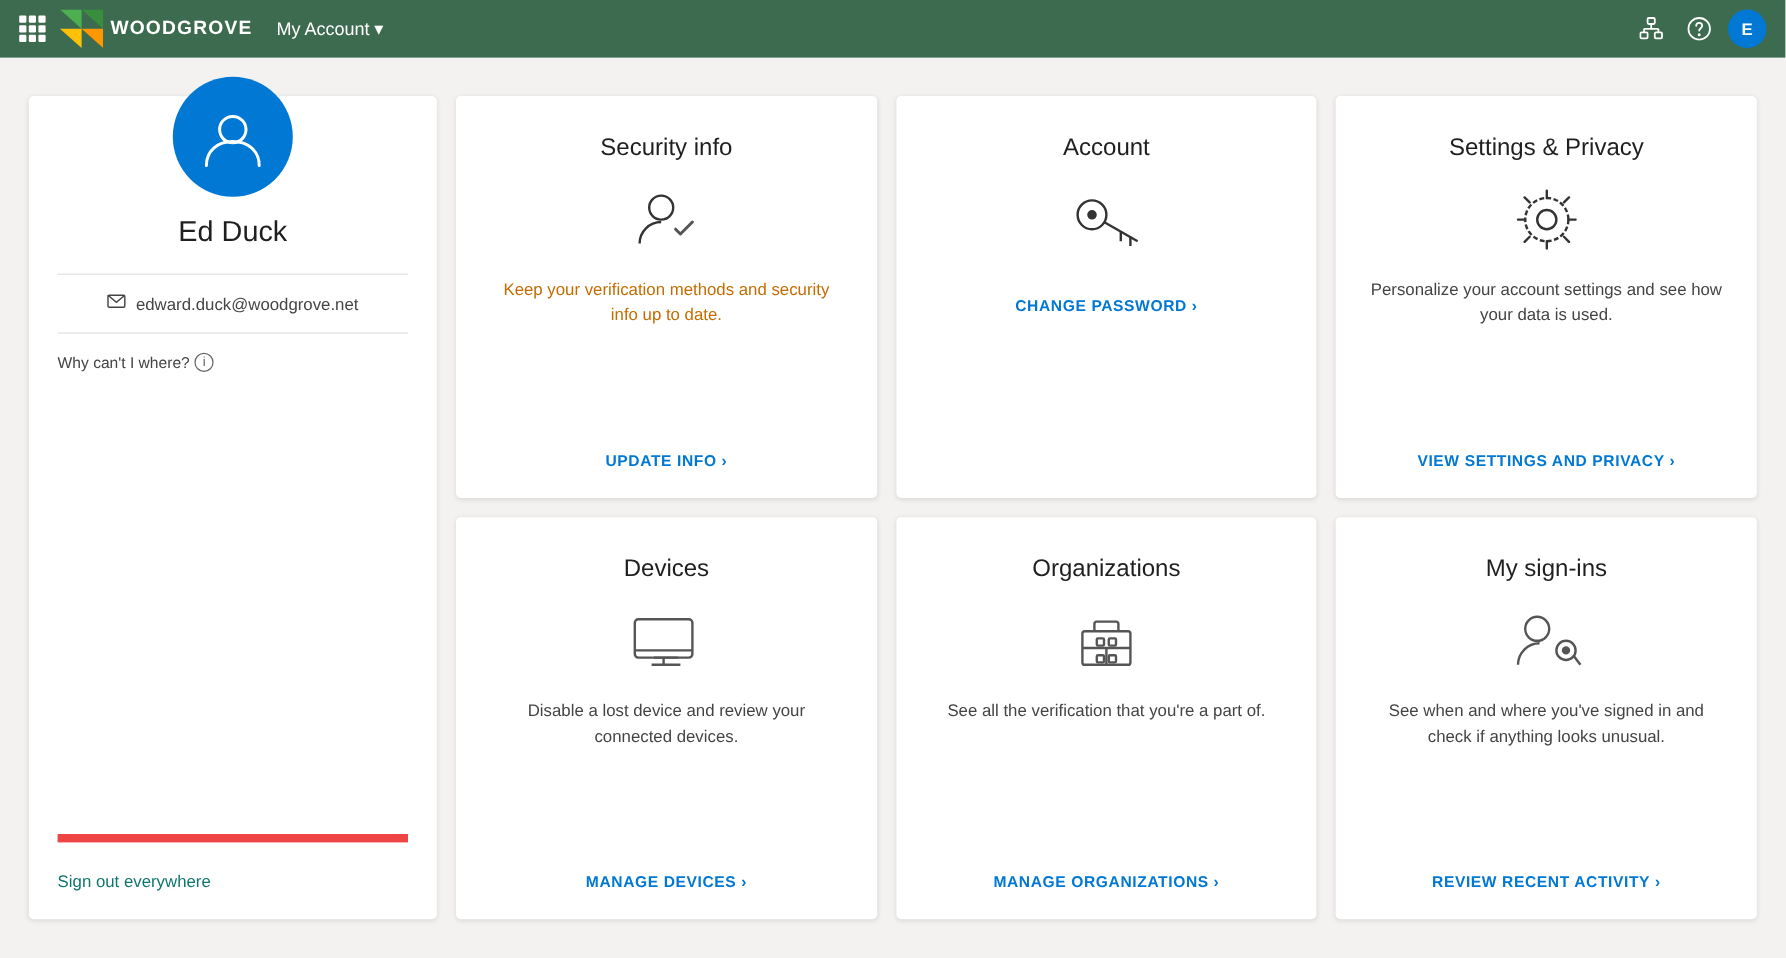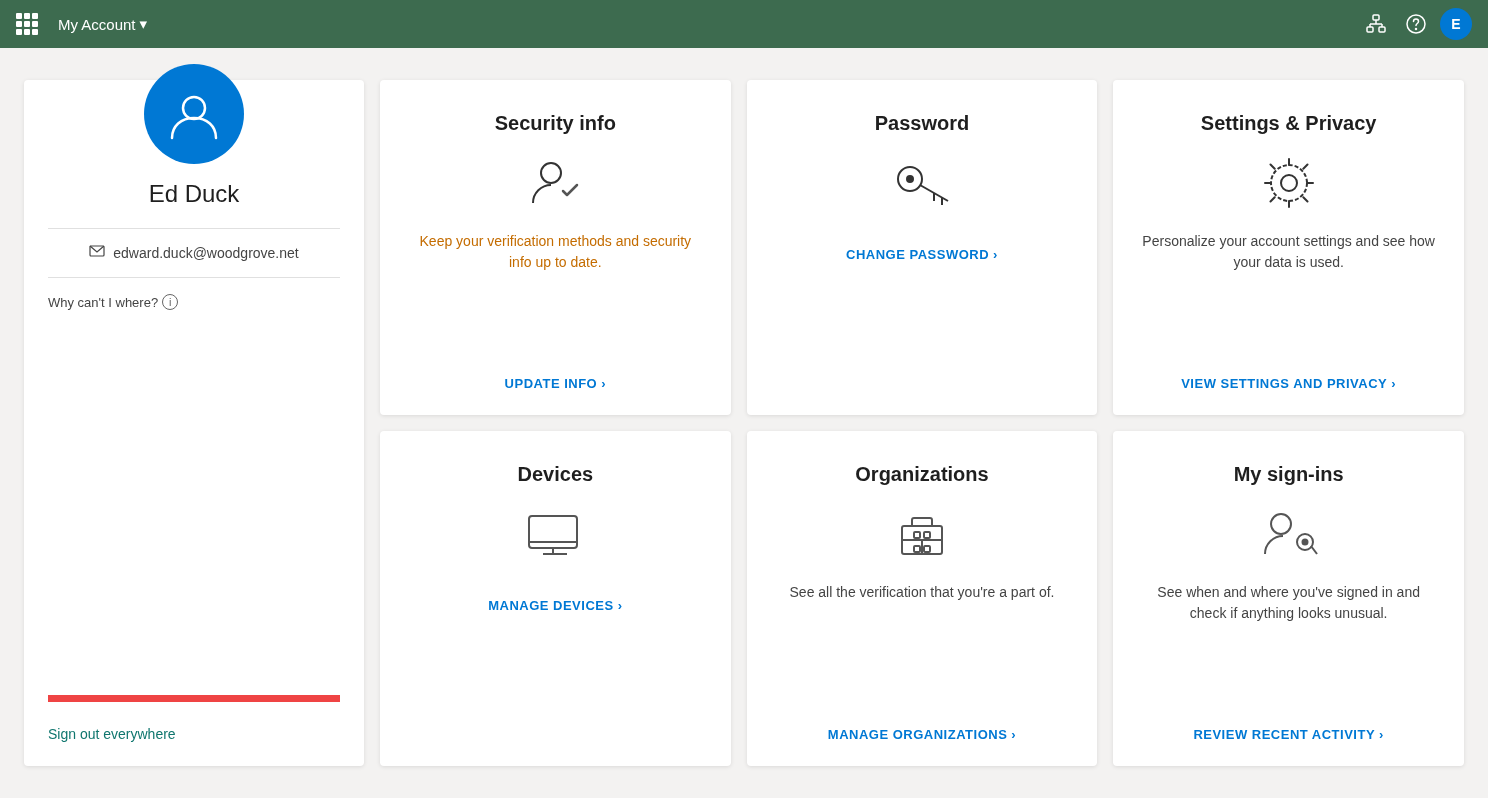--- a/index.html
+++ b/index.html
@@ -178,21 +178,21 @@
       border-radius: 4px;
       box-shadow: 0 1px 4px rgba(0,0,0,0.1);
       display: flex;
       flex-direction: column;
       align-items: center;
       padding: 32px 28px 24px;
       text-align: center;
     }
     .card-title {
       font-size: 20px;
-      font-weight: 700;
+      font-weight: 400;
       color: #1f1f1f;
       margin-bottom: 16px;
     }
     .card-icon {
       width: 64px; height: 64px;
       display: flex; align-items: center; justify-content: center;
       margin-bottom: 16px;
     }
     .card-desc {
       font-size: 14px;
@@ -230,20 +230,29 @@
   <div class="header-dots">
     <span></span>
       <span></span>
       <span></span>
     <span></span>
       <span></span>
       <span></span>
     <span></span>
       <span></span>
       <span></span>
+  </div>
+  <div class="logo-container">
+    <svg class="logo-icon" viewBox="0 0 36 32" xmlns="http://www.w3.org/2000/svg">
+      <polygon points="0,0 18,0 18,16" fill="#4CAF50"></polygon>
+      <polygon points="18,0 36,0 36,16" fill="#388E3C"></polygon>
+      <polygon points="0,16 18,16 18,32" fill="#FFC107"></polygon>
+      <polygon points="18,16 36,16 36,32" fill="#FF9800"></polygon>
+    </svg>
+    <span class="logo-text">WOODGROVE</span>
   </div>
   <div class="account-menu">
     <span>My Account</span>
     <span>▾</span>
   </div>
   <div class="header-spacer"></div>
   <div class="header-icons">
     <button class="header-icon-btn" title="Organization">
       <svg width="20" height="20" viewBox="0 0 20 20" fill="none" stroke="white" stroke-width="1.5">
         <rect x="7" y="1" width="6" height="5" rx="1"></rect>
@@ -302,21 +311,21 @@
           <svg width="56" height="56" viewBox="0 0 56 56" fill="none" stroke="#333" stroke-width="2">
     <circle cx="24" cy="18" r="10"></circle>
     <path d="M6 48c0-9.9 8.1-18 18-18"></path>
     <path d="M36 36 L40 40 L50 30" stroke="#555" stroke-width="2.5" stroke-linecap="round" stroke-linejoin="round"></path>
   </svg>
         </div>
     <div class="card-desc orange">Keep your verification methods and security info up to date.</div>
     <a class="card-link">UPDATE INFO <span>›</span></a>
   </div>
       <div class="card">
-    <div class="card-title">Password</div>
+    <div class="card-title">Account</div>
     <div class="card-icon">
           <svg width="64" height="56" viewBox="0 0 64 56" fill="none" stroke="#333" stroke-width="2">
     <circle cx="20" cy="24" r="12"></circle>
     <circle cx="20" cy="24" r="3" fill="#333"></circle>
     <line x1="30" y1="30" x2="58" y2="46"></line>
     <line x1="44" y1="38" x2="44" y2="46"></line>
     <line x1="52" y1="42" x2="52" y2="50"></line>
   </svg>
         </div>
     <a class="card-link">CHANGE PASSWORD <span>›</span></a>
@@ -337,20 +346,21 @@
     <div class="card-title">Devices</div>
     <div class="card-icon">
           <svg width="60" height="52" viewBox="0 0 60 52" fill="none" stroke="#555" stroke-width="2">
     <rect x="4" y="8" width="48" height="32" rx="3"></rect>
     <line x1="4" y1="34" x2="52" y2="34"></line>
     <line x1="20" y1="40" x2="40" y2="40"></line>
     <line x1="28" y1="40" x2="28" y2="46"></line>
     <line x1="18" y1="46" x2="42" y2="46"></line>
   </svg>
         </div>
+    <div class="card-desc ">Disable a lost device and review your connected devices.</div>
     <a class="card-link">MANAGE DEVICES <span>›</span></a>
   </div>
       <div class="card">
     <div class="card-title">Organizations</div>
     <div class="card-icon">
           <svg width="56" height="56" viewBox="0 0 56 56" fill="none" stroke="#555" stroke-width="2">
     <rect x="8" y="20" width="40" height="28" rx="2"></rect>
     <path d="M18 20V14a2 2 0 0 1 2-2h16a2 2 0 0 1 2 2v6"></path>
     <line x1="8" y1="34" x2="48" y2="34"></line>
     <line x1="28" y1="34" x2="28" y2="48"></line>

